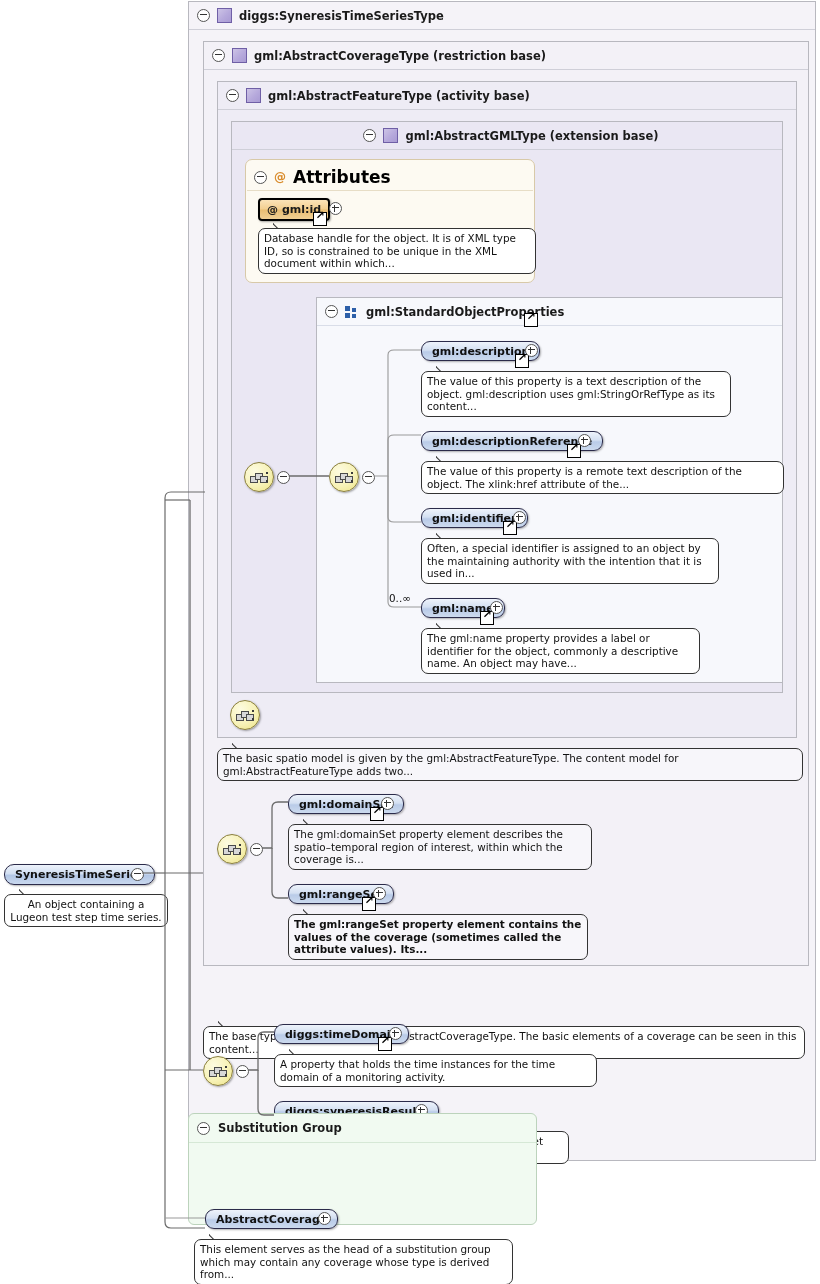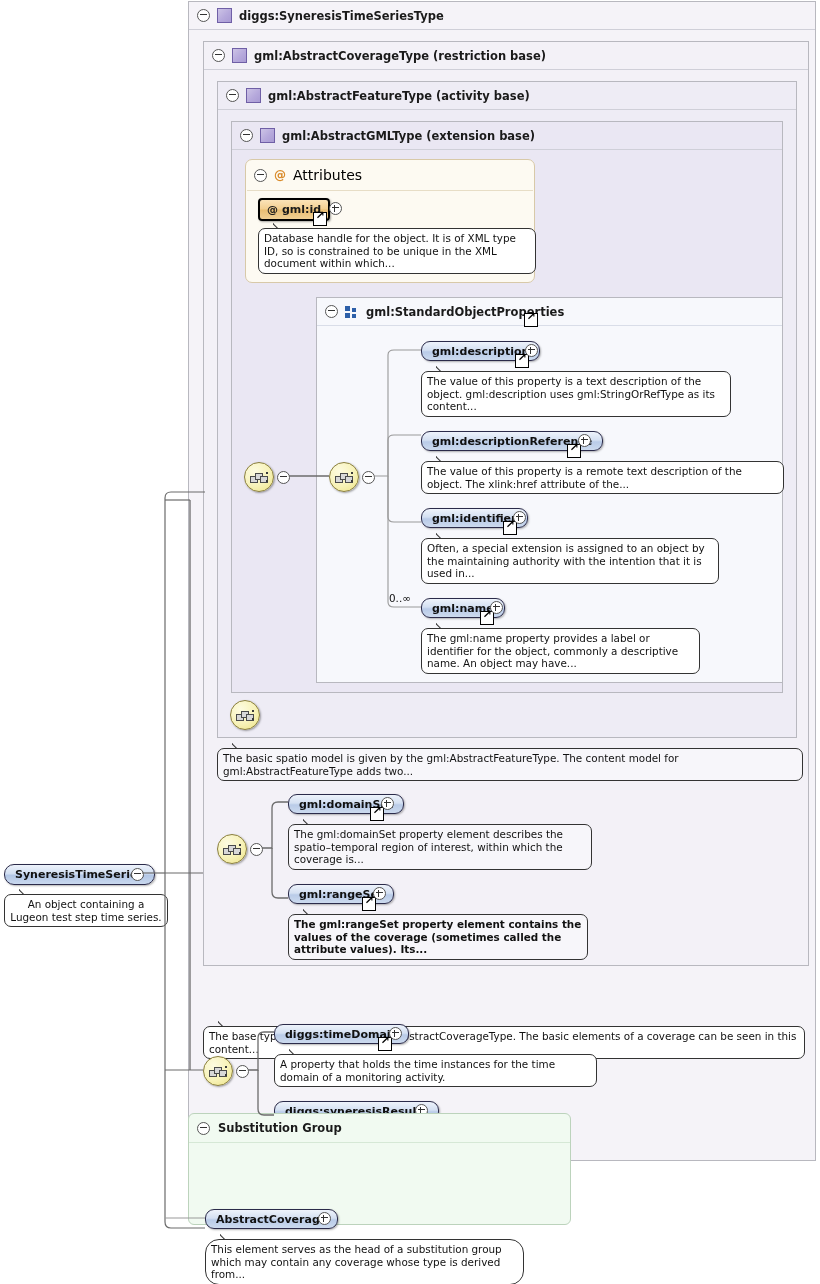--- a/index.html
+++ b/index.html
@@ -124,32 +124,32 @@
 
 <div class="panel p2" style="left:217px;top:81px;width:580px;height:657px;">
   <div class="panel-hdr" style="padding-left:8px;gap:7px;">
     <span class="minus"></span>
     <span class="sq"></span>
     <span class="panel-title">gml:AbstractFeatureType (activity base)</span>
   </div>
 </div>
 
 <div class="panel p3" style="left:231px;top:121px;width:552px;height:572px;">
-  <div class="panel-hdr" style="padding-left:8px;gap:7px;">
+  <div class="panel-hdr" style="padding-left:8px;gap:7px;justify-content:center;">
     <span class="minus"></span>
     <span class="sq"></span>
     <span class="panel-title">gml:AbstractGMLType (extension base)</span>
   </div>
 </div>
 
 <div class="attrs abs" style="left:245px;top:159px;width:290px;height:124px;">
   <div class="abs" style="left:8px;top:7px;display:flex;align-items:center;gap:7px;">
     <span class="minus"></span>
     <span class="at-sign">@</span>
-    <span style="font-size:14px;font-weight:normal;">Attributes</span>
+    <span style="font-size:17px;font-weight:bold;">Attributes</span>
   </div>
   <div class="abs" style="left:1px;right:1px;top:30px;height:1px;background:#e7ddc6;"></div>
 </div>
 
 <div class="attrbox" style="left:258px;top:198px;">
   <span class="at-sign">@</span>
   <span>gml:id</span>
 </div>
 <div class="linkarrow" style="left:313px;top:212px;"></div>
 <div class="plus" style="position:absolute;left:329px;top:202px;"></div>
@@ -192,21 +192,21 @@
   <span>The value of this property is a remote text description of the object. The xlink:href attribute of the...</span>
 </div>
 
 <div class="elbox" style="left:421px;top:508px;">
   <span>gml:identifier</span>
 </div>
 <div class="linkarrow" style="left:503px;top:521px;"></div>
 <div class="plus" style="position:absolute;left:513px;top:511px;"></div>
 <div class="bub" style="left:421px;top:538px;width:286px;">
   <div class="tail"></div>
-  <span>Often, a special extension is assigned to an object by the maintaining authority with the intention that it is used in...</span>
+  <span>Often, a special identifier is assigned to an object by the maintaining authority with the intention that it is used in...</span>
 </div>
 
 <div class="cardinality" style="left:389px;top:592px;">0..∞</div>
 <div class="elbox" style="left:421px;top:598px;">
   <span>gml:name</span>
 </div>
 <div class="linkarrow" style="left:480px;top:611px;"></div>
 <div class="plus" style="position:absolute;left:490px;top:601px;"></div>
 <div class="bub" style="left:421px;top:628px;width:267px;">
   <div class="tail"></div>
@@ -319,31 +319,31 @@
 
 <div class="rootbox" style="left:4px;top:864px;">
   <span>SyneresisTimeSeries</span>
 </div>
 <div class="minus" style="position:absolute;left:131px;top:868px;"></div>
 <div class="bub" style="left:4px;top:894px;width:152px;text-align:center;">
   <div class="tail"></div>
   <span>An object containing a Lugeon test step time series.</span>
 </div>
 
-<div class="subgrp" style="left:188px;top:1113px;width:383px;height:112px;">
+<div class="subgrp" style="left:188px;top:1113px;width:349px;height:112px;">
   <div class="sg-hdr" style="padding-left:8px;gap:8px;">
     <span class="minus"></span>
     <span class="panel-title">Substitution Group</span>
   </div>
 </div>
 <div class="elbox" style="left:205px;top:1209px;">
   <span>AbstractCoverage</span>
 </div>
 <div class="plus" style="position:absolute;left:318px;top:1212px;"></div>
-<div class="bub" style="left:205px;top:1239px;width:307px;border-radius:14px;">
+<div class="bub" style="left:194px;top:1239px;width:307px;">
   <div class="tail"></div>
   <span>This element serves as the head of a substitution group which may contain any coverage whose type is derived from...</span>
 </div>
 
 <svg class="wires" viewBox="0 0 820 1284">
   <g fill="none" stroke="#6b6b6b" stroke-width="1.2">
 
     <path d="M142,873 H165"></path>
     <path d="M165,873 V1222 Q165,1228 171,1228 H205"></path>
     <path d="M165,873 V498 Q165,492 171,492 H205"></path>

